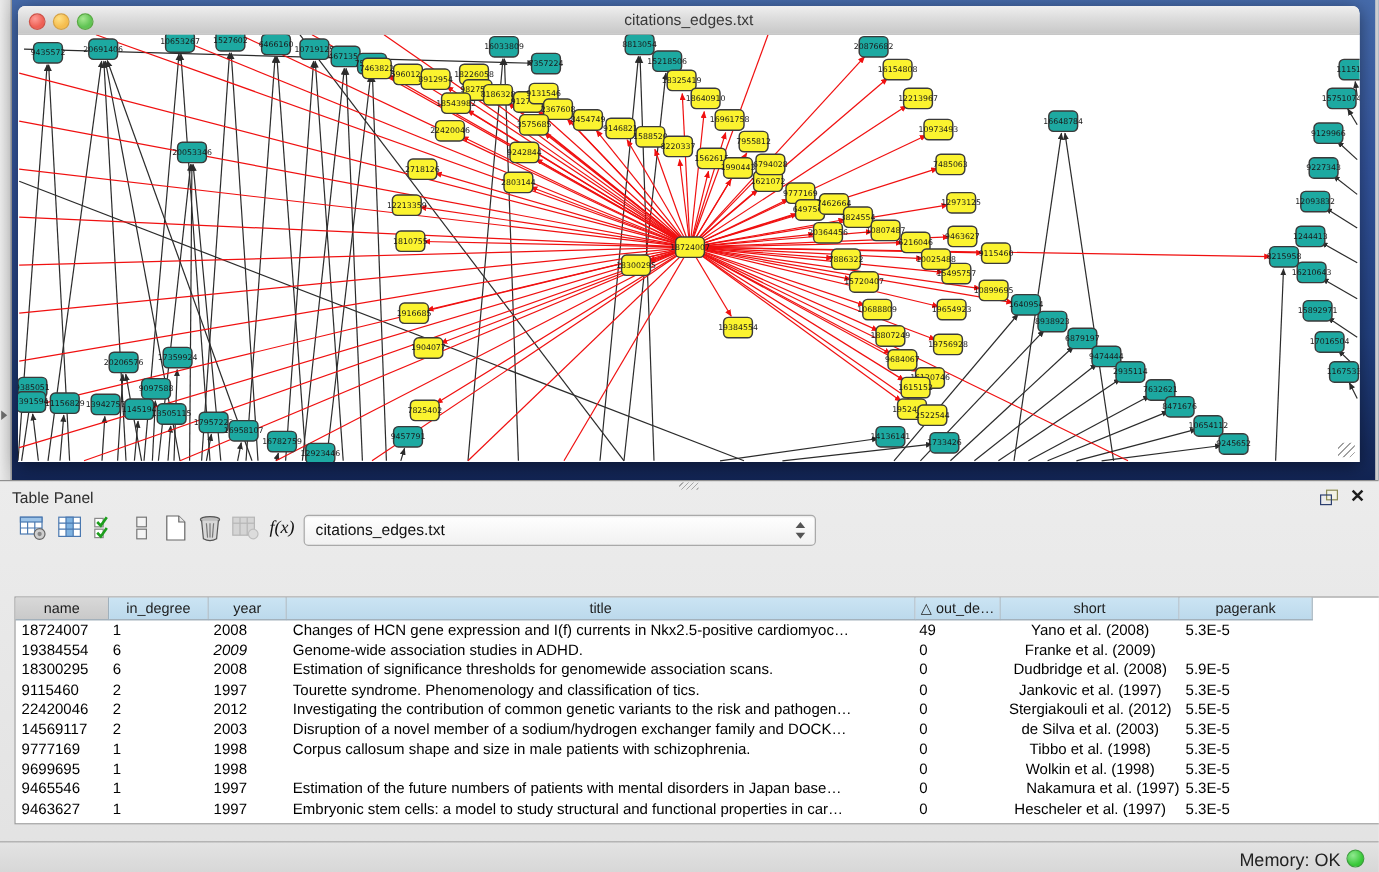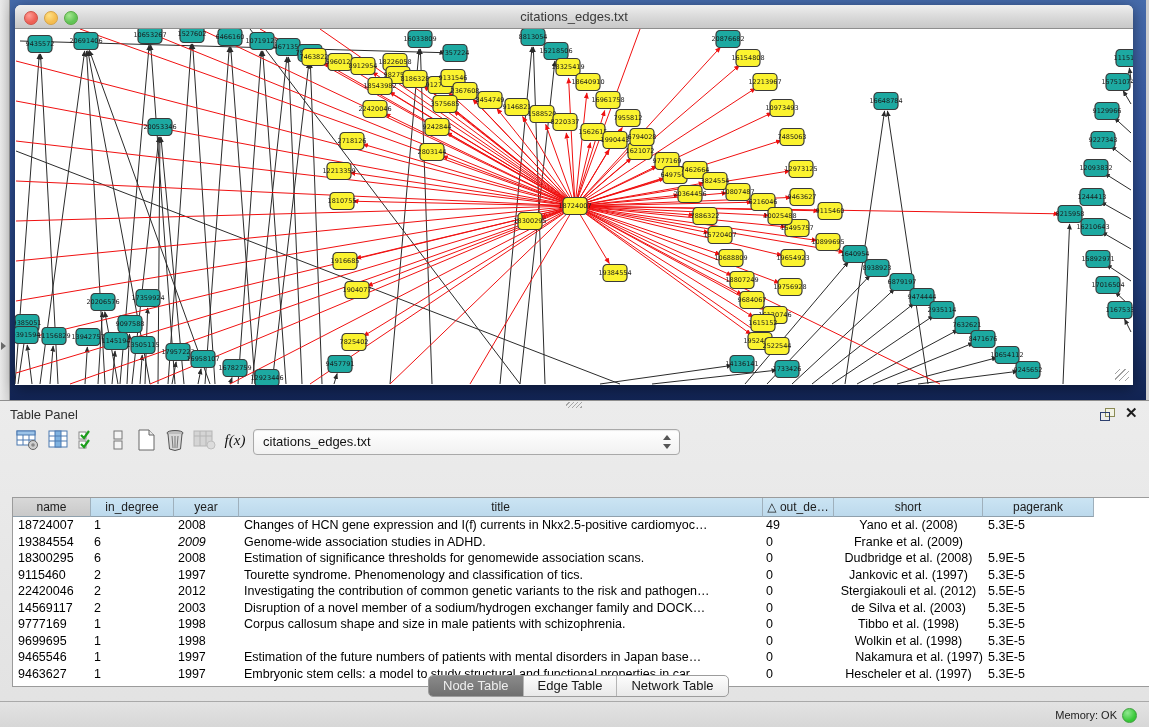--- a/index.html
+++ b/index.html
@@ -47,21 +47,21 @@
   #vscroll{position:absolute;right:2px;top:20px;width:14px;height:165px;background:#fafafa;border-left:1px solid #c7c7c7;}
   #vscroll .thumb{position:absolute;left:2px;top:3px;width:9px;height:22px;border-radius:5px;background:linear-gradient(90deg,#b9b9b9,#9e9e9e);}
   
   #tabbar{position:absolute;left:0;top:273px;width:1149px;height:26px;}
   #segmented{position:absolute;left:428px;top:1px;height:20px;display:flex;border:1px solid #9c9c9c;border-radius:5px;overflow:hidden;background:linear-gradient(180deg,#fdfdfd,#e9e9e9);}
   .seg{padding:0 14px;font-size:13px;line-height:20px;color:#161616;border-right:1px solid #b5b5b5;}
   .seg:last-child{border-right:none;}
   .seg.selected{background:linear-gradient(180deg,#8a8a8a,#6f6f6f);color:#efefef;}
   
   #statusbar{position:absolute;left:0;top:300px;width:1149px;height:27px;border-top:1px solid #a9a9a9;background:linear-gradient(180deg,#e3e3e3,#d6d6d6);}
-  #memory-label{position:absolute;right:32px;top:7px;font-size:11px;color:#222;}
+  #memory-label{position:absolute;right:32px;top:7px;font-size:15px;color:#222;}
   #memory-dot{position:absolute;right:12px;top:6px;width:13px;height:13px;border-radius:50%;background:radial-gradient(circle at 35% 30%,#90e890,#37c837 65%);border:1px solid #3d9e3d;}
 </style>
 </head>
 <body>
 
 <div id="desktop">
   <div id="left-strip">
     <div class="divider-marker"></div>
   </div>
 
@@ -881,25 +881,18 @@
           <div class="tcell" style="width: 71px; padding-left: 3px; text-align: left;">0</div>
           <div class="tcell" style="width: 149px; padding-left: 0px; text-align: center;">Hescheler et al. (1997)</div>
           <div class="tcell" style="width: 111px; padding-left: 5px; text-align: left;">5.3E-5</div>
         </div>
       </div>
     <div id="vscroll">
       <div class="thumb"></div>
     </div>
   </div>
 
-  <div id="tabbar">
-    <div id="segmented">
-        <div class="seg selected">Node Table</div>
-        <div class="seg">Edge Table</div>
-        <div class="seg">Network Table</div>
-      </div>
-  </div>
 
   <div id="statusbar">
     <span id="memory-label">Memory: OK</span>
     <div id="memory-dot"></div>
   </div>
 </div>
 
 </body></html>

